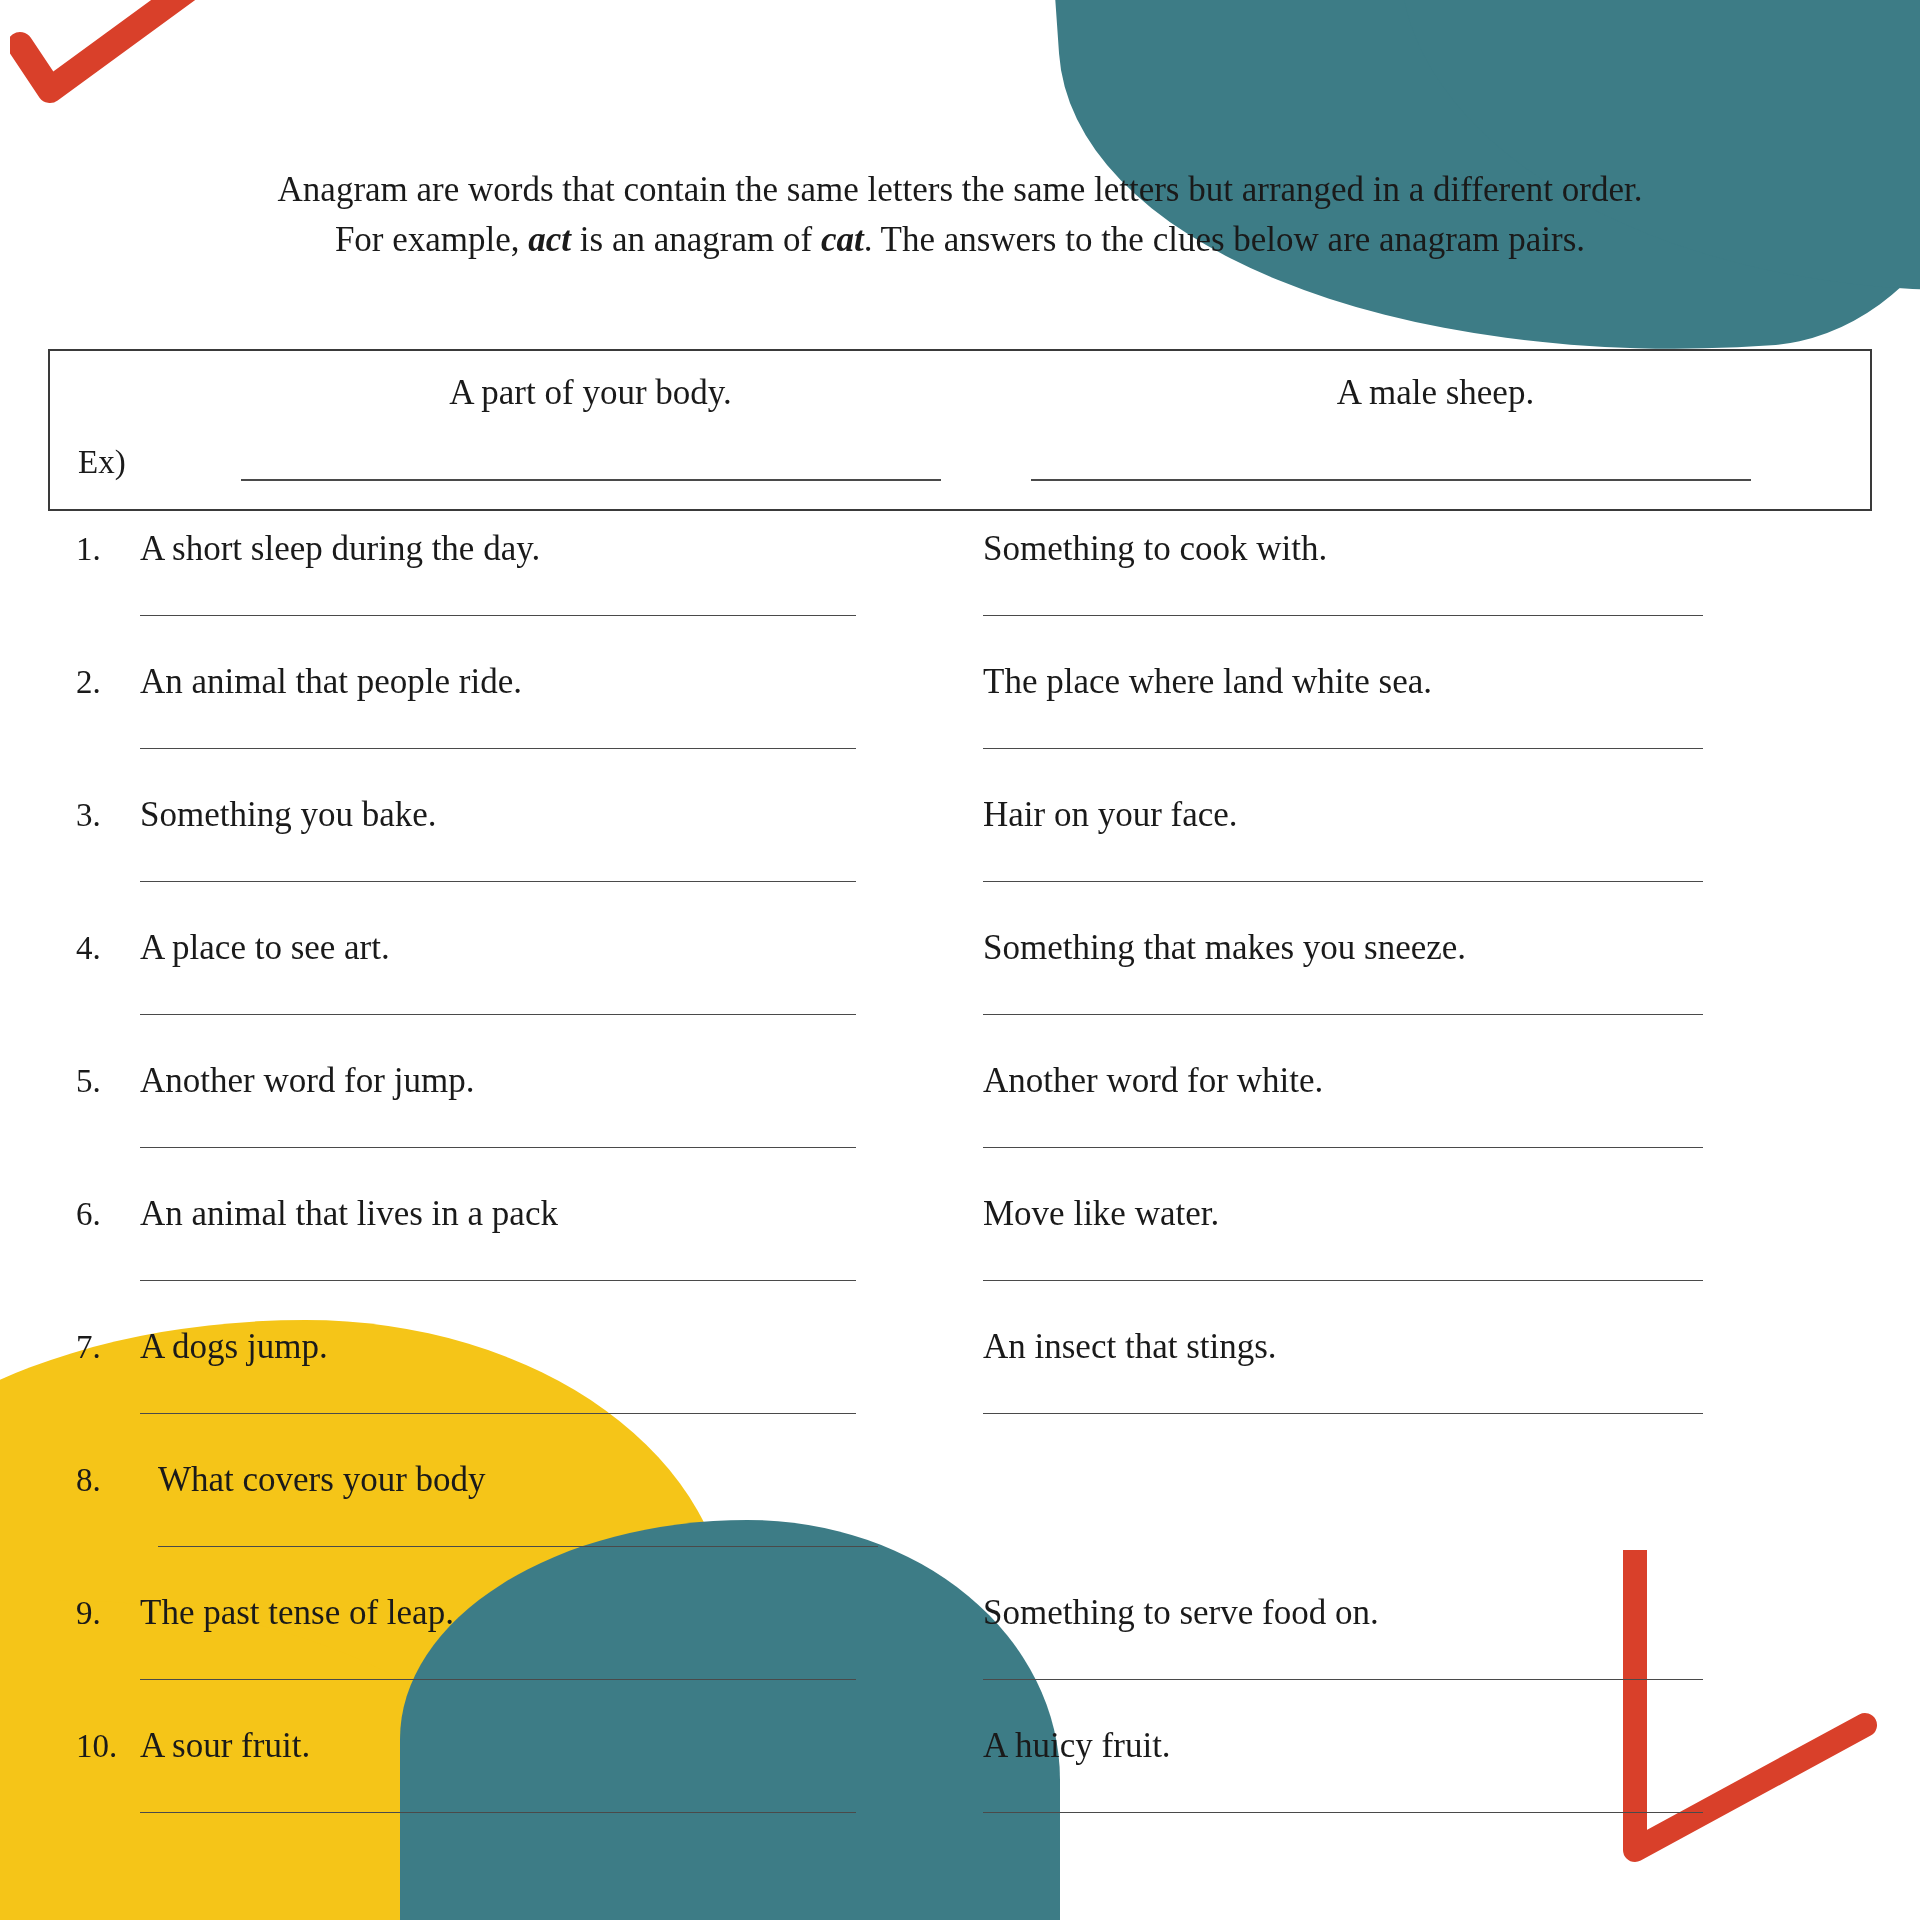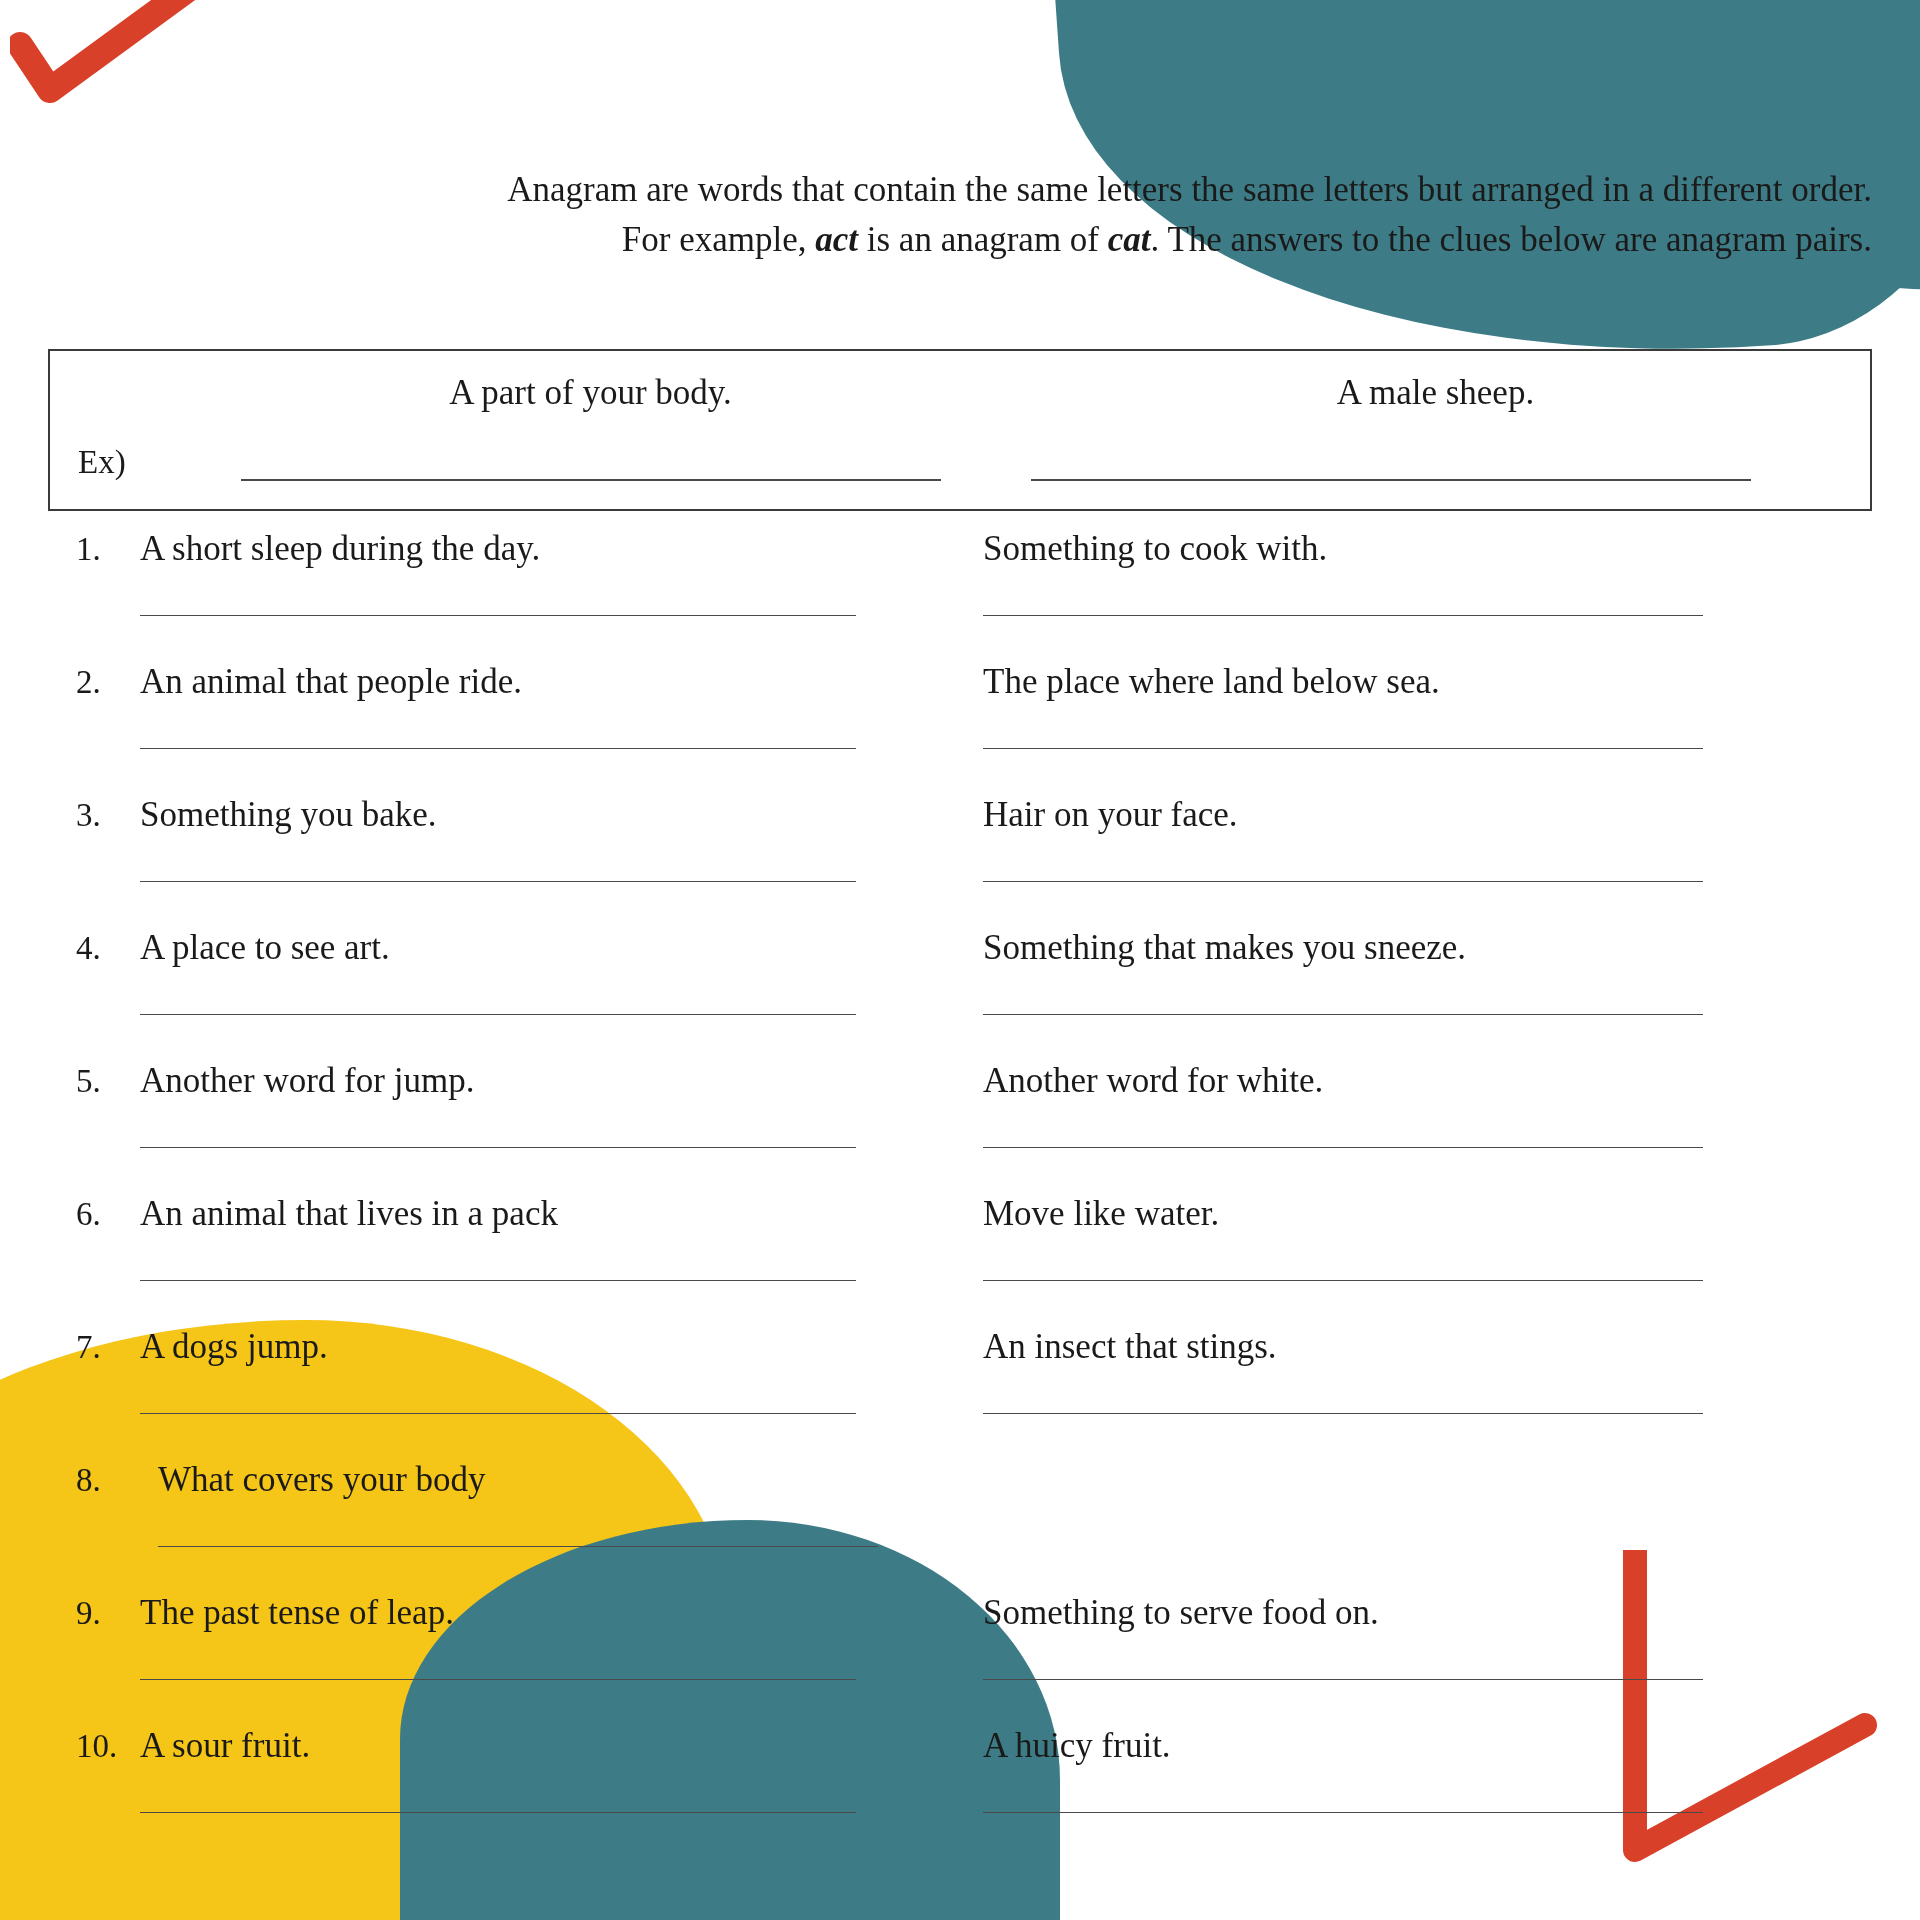--- a/index.html
+++ b/index.html
@@ -78,21 +78,21 @@
     border-top-right-radius: 90% 95%;
   }
 
   
   .sheet {
     position: relative;
     z-index: 5;
     padding: 0 48px;
   }
   .intro {
-    text-align: right;
+    text-align: center;
     font-size: 35px;
     line-height: 1.42;
     margin: 165px auto 0;
     max-width: 1830px;
     font-family: Liberation Serif, serif;
   }
   .intro b {
     font-weight: bold;
     font-style: italic;
   }
@@ -219,21 +219,21 @@
           <div class="blank"></div>
         </div>
       </div>
       <div class="item-row">
         <div class="num">2.</div>
         <div class="col left">
           <div class="clue">An animal that people ride.</div>
           <div class="blank"></div>
         </div>
         <div class="col right">
-          <div class="clue">The place where land below sea.</div>
+          <div class="clue">The place where land white sea.</div>
           <div class="blank"></div>
         </div>
       </div>
       <div class="item-row">
         <div class="num">3.</div>
         <div class="col left">
           <div class="clue">Something you bake.</div>
           <div class="blank"></div>
         </div>
         <div class="col right">

